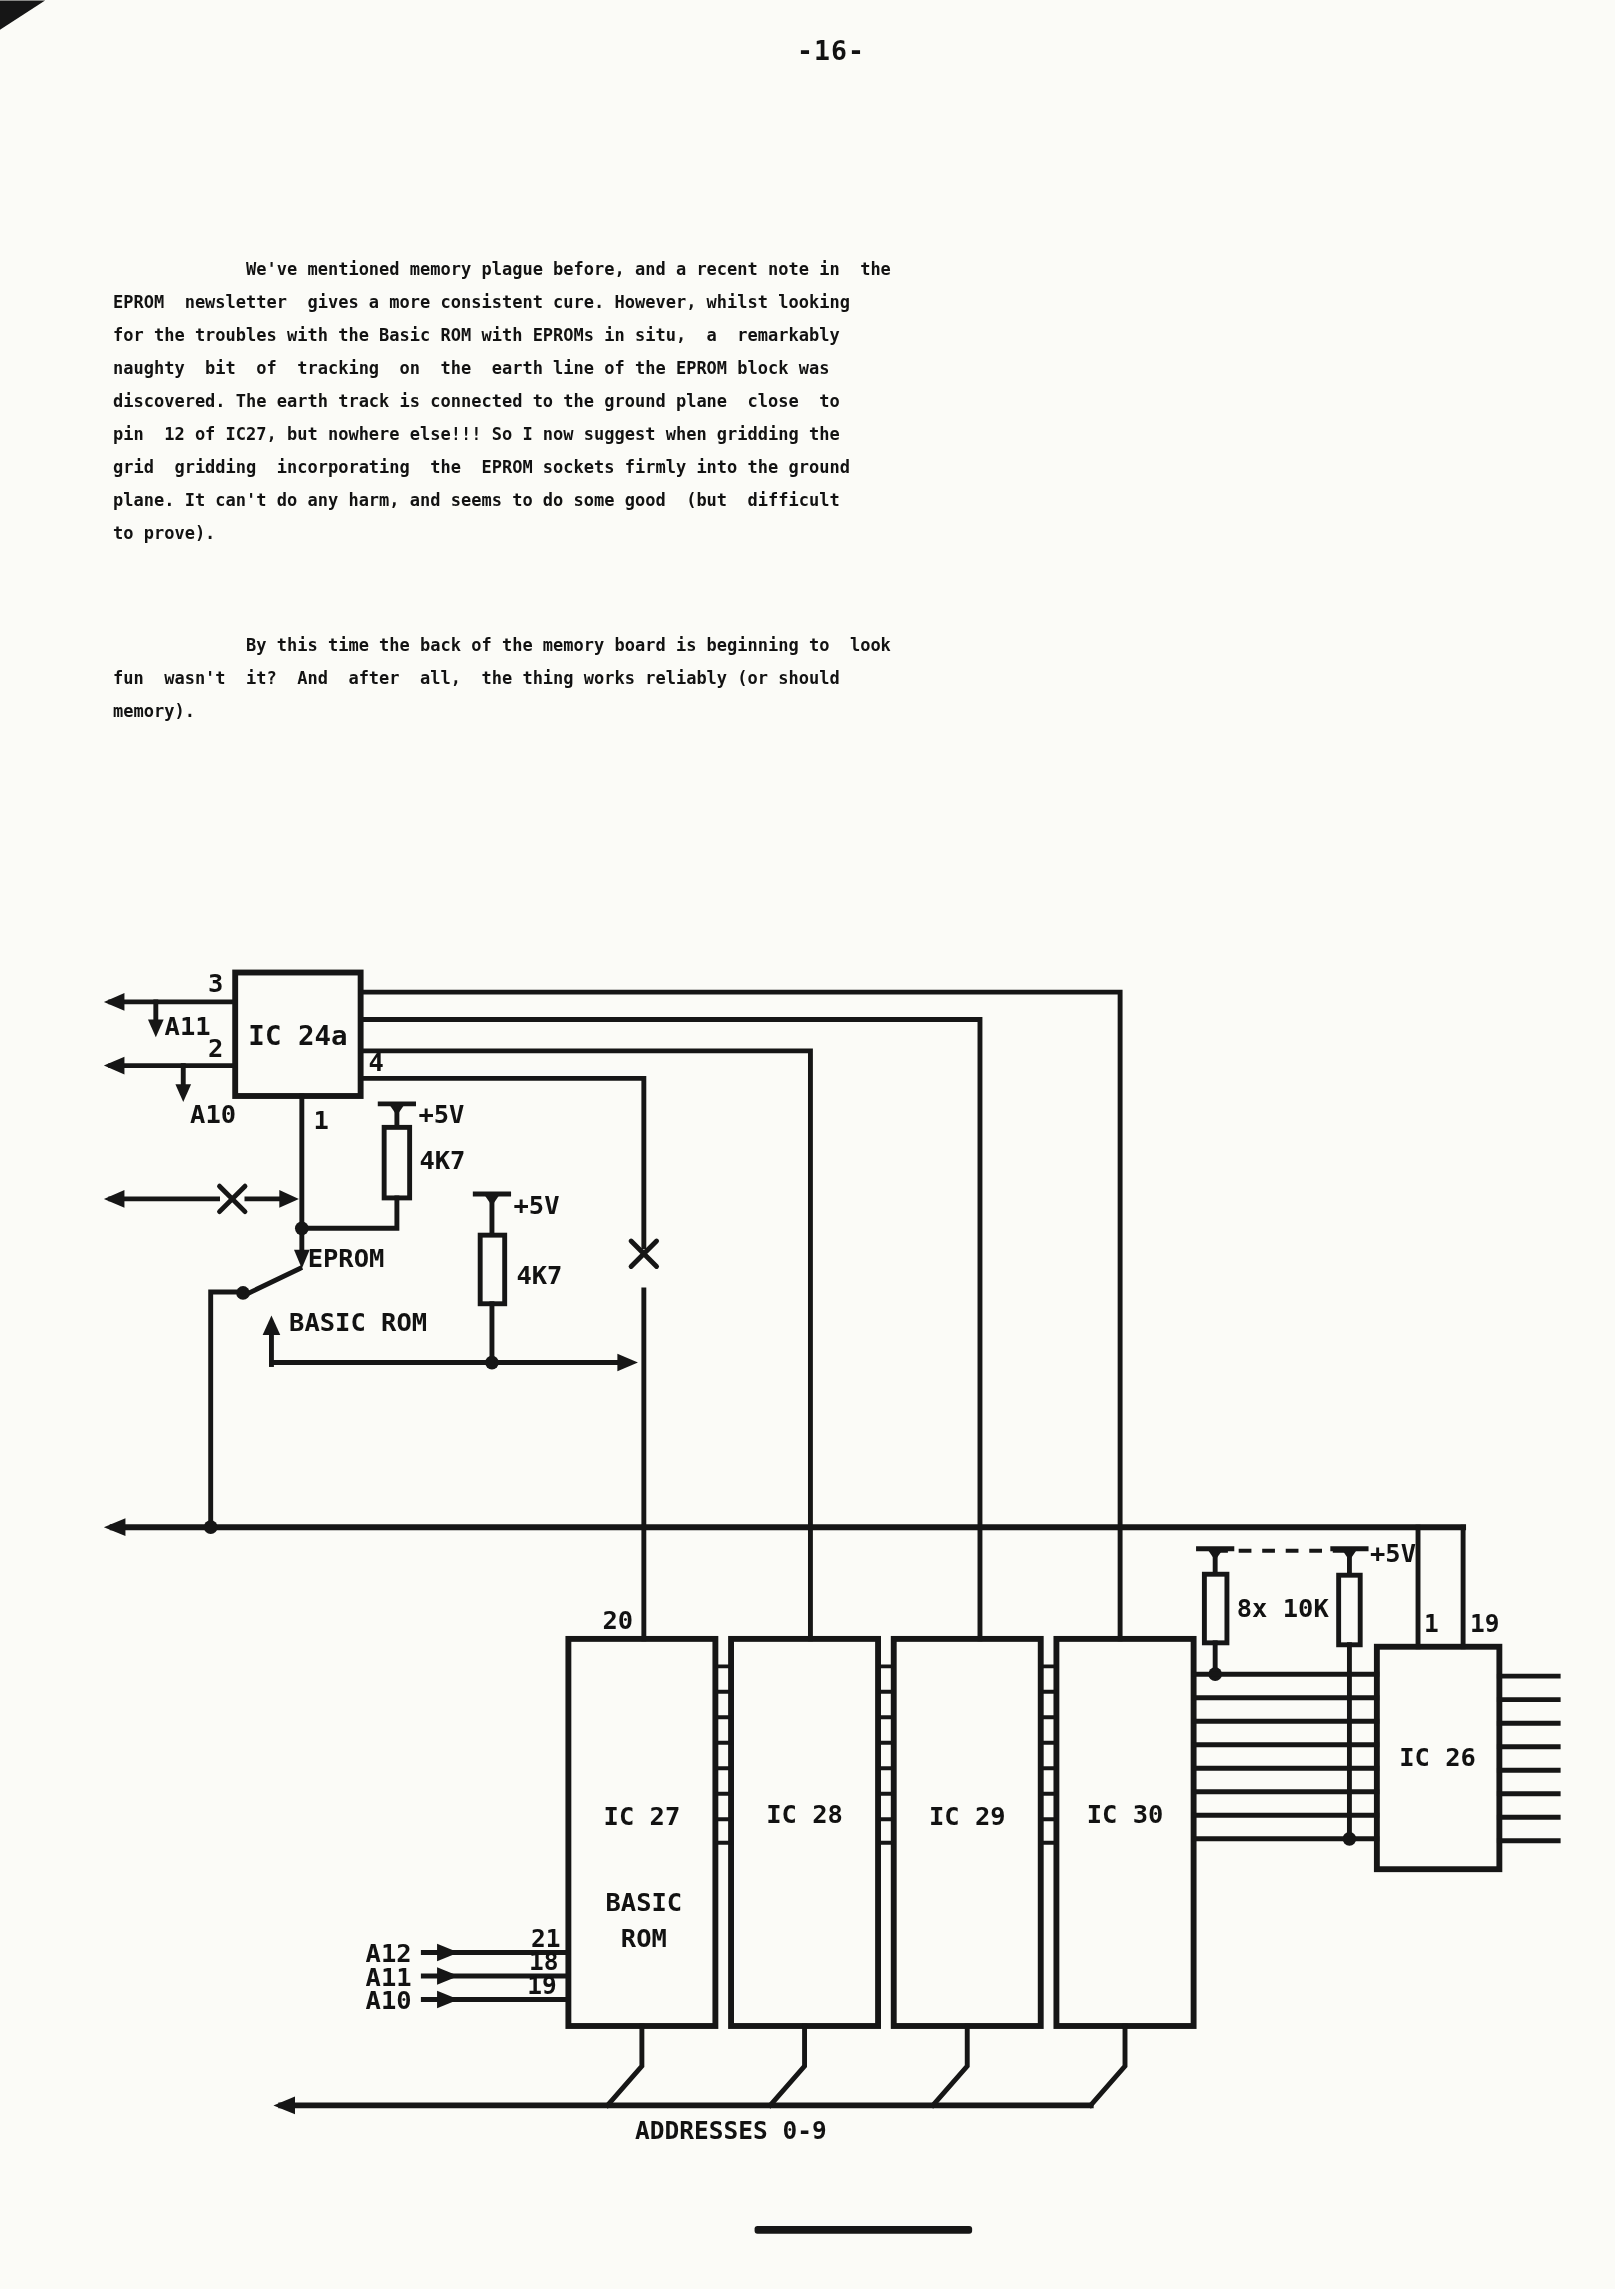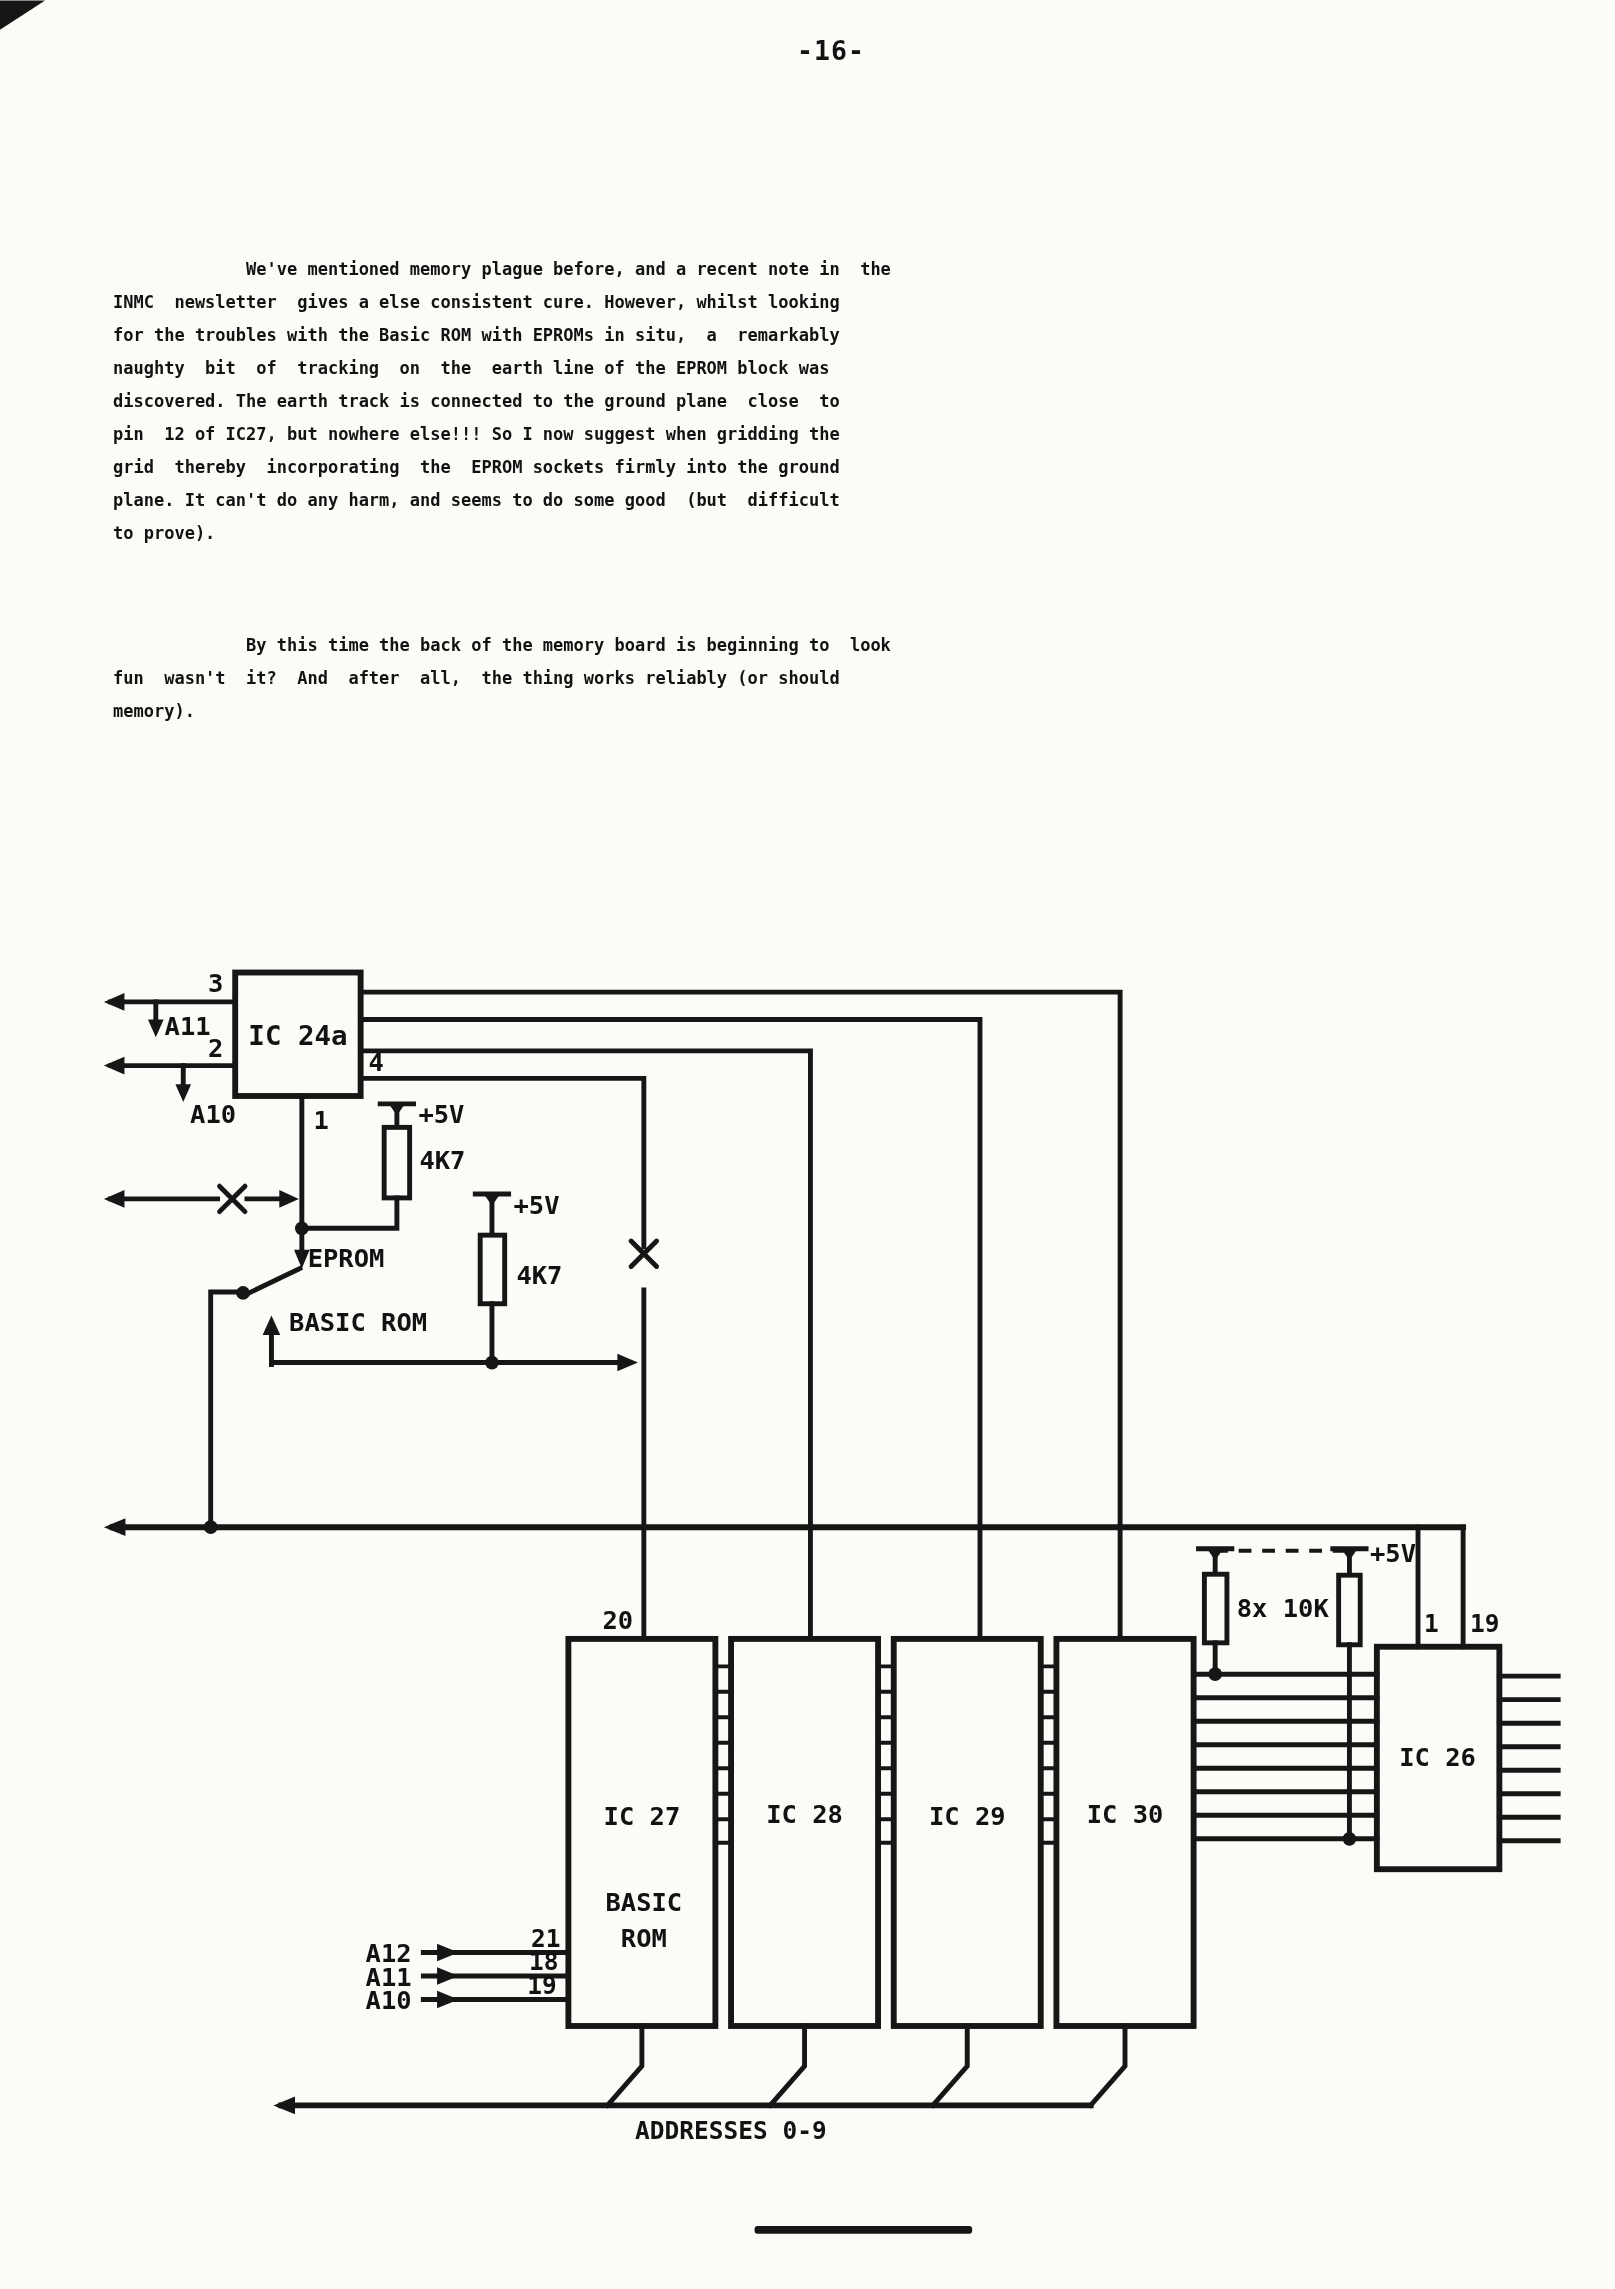--- a/index.html
+++ b/index.html
@@ -43,26 +43,26 @@
 </style>
 </head>
 <body>
 
 <div class="page">
 
   <div class="pageno">-16-</div>
 
   <div class="para p1">
     <div class="tl">             We've mentioned memory plague before, and a recent note in  the</div>
-    <div class="tl">INMC  newsletter  gives a else consistent cure. However, whilst looking</div>
+    <div class="tl">EPROM  newsletter  gives a more consistent cure. However, whilst looking</div>
     <div class="tl">for the troubles with the Basic ROM with EPROMs in situ,  a  remarkably</div>
     <div class="tl">naughty  bit  of  tracking  on  the  earth line of the EPROM block was</div>
     <div class="tl">discovered. The earth track is connected to the ground plane  close  to</div>
     <div class="tl">pin  12 of IC27, but nowhere else!!! So I now suggest when gridding the</div>
-    <div class="tl">grid  thereby  incorporating  the  EPROM sockets firmly into the ground</div>
+    <div class="tl">grid  gridding  incorporating  the  EPROM sockets firmly into the ground</div>
     <div class="tl">plane. It can't do any harm, and seems to do some good  (but  difficult</div>
     <div class="tl">to prove).</div>
   </div>
 
   <div class="para p2">
     <div class="tl">             By this time the back of the memory board is beginning to  look</div>
     <div class="tl">fun  wasn't  it?  And  after  all,  the thing works reliably (or should</div>
     <div class="tl">memory).</div>
   </div>
 

